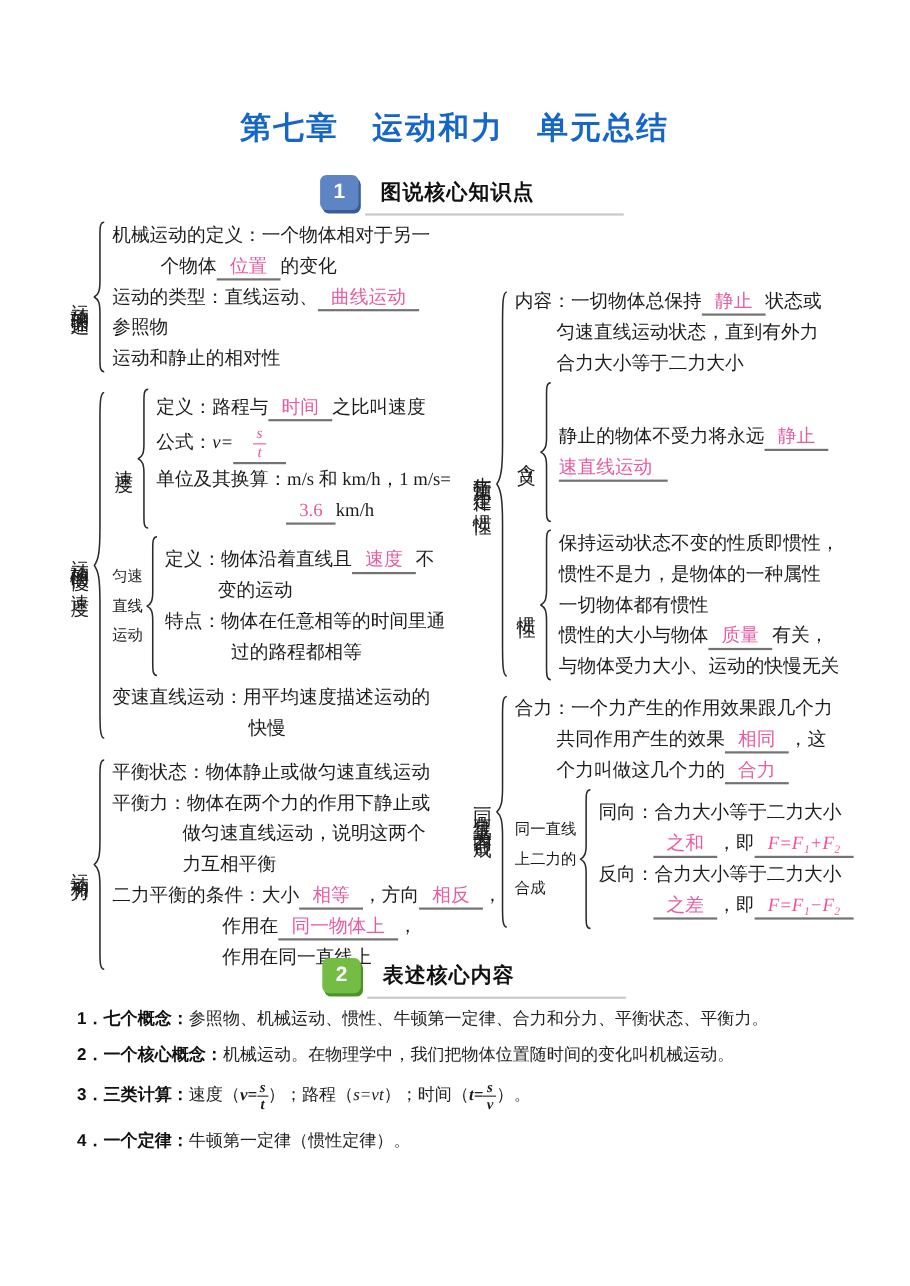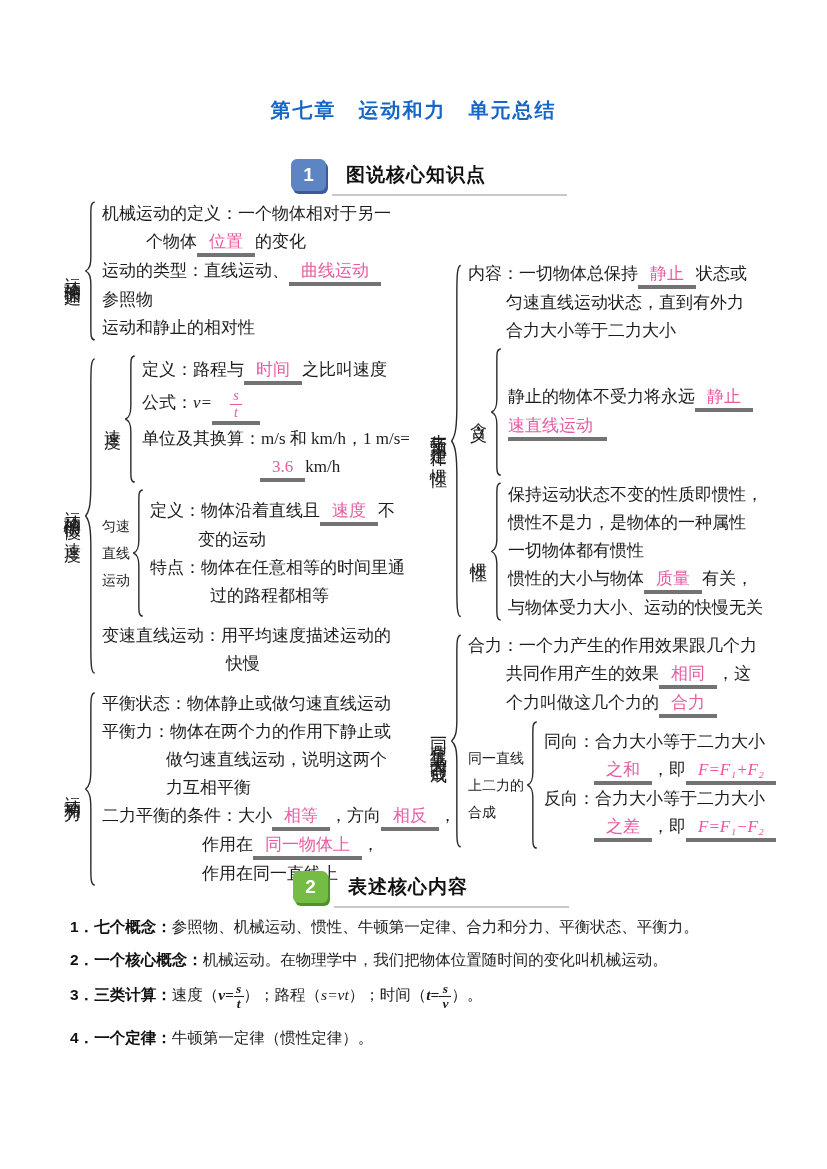--- a/index.html
+++ b/index.html
@@ -4,21 +4,21 @@
 <style>
   html,body { margin:0; padding:0; background:#ffffff; }
   .canvas {
     position:relative; width:827px; height:1169px; background:#ffffff;
     font-family:"Liberation Serif", serif; color:#1c1c1c; overflow:hidden;
   }
   
   .doc-title {
     position:absolute; top:97px; left:0; right:0; text-align:center;
     font-family:"Liberation Sans", sans-serif; font-weight:bold;
-    font-size:20px; letter-spacing:2px; color:#1566c6;
+    font-size:28px; letter-spacing:2px; color:#1566c6;
   }
   
   .sec-header { position:absolute; display:flex; align-items:flex-start; }
   .badge {
     width:35px; height:32px; border-radius:6px; color:#fff;
     font-family:"Liberation Sans", sans-serif; font-weight:bold; font-size:19px;
     display:flex; align-items:center; justify-content:center; flex:0 0 auto;
   }
   .badge-blue  { background:#5d84c3; box-shadow:2px 3px 0 #3a5a9c; }
   .badge-green { background:#74bc44; box-shadow:2px 3px 0 #4c9328; }
@@ -40,21 +40,21 @@
     writing-mode:vertical-rl; text-orientation:upright;
     font-size:17px; letter-spacing:3px; line-height:20px; color:#1c1c1c;
   }
   .vlabel .vgap { margin-top:16px; }
   .hlabel { display:flex; flex-direction:column; flex:0 0 auto; font-size:14px; line-height:27px; }
   .brace { align-self:stretch; flex:0 0 13px; margin:0 4px 0 3px; }
   .brace svg { width:100%; height:100%; display:block; }
   .content { display:flex; flex-direction:column; min-width:0; }
   .line { font-size:17px; line-height:28px; white-space:nowrap; }
   .blank {
-    color:#e65ba2; border-bottom:4px solid #737373;
+    color:#e65ba2; border-bottom:2px solid #737373;
     padding:0 12px; display:inline-block; line-height:22px;
   }
   .blank-tight { padding:0 4px; }
   .pinkf { color:#f052a2; font-style:italic; }
   .frac {
     display:inline-flex; flex-direction:column; align-items:center;
     vertical-align:middle; line-height:1.15; font-size:14px; font-style:italic;
   }
   .frac .den { border-top:1.5px solid currentColor; padding:0 4px; }
   .ind44  { padding-left:44px; }

